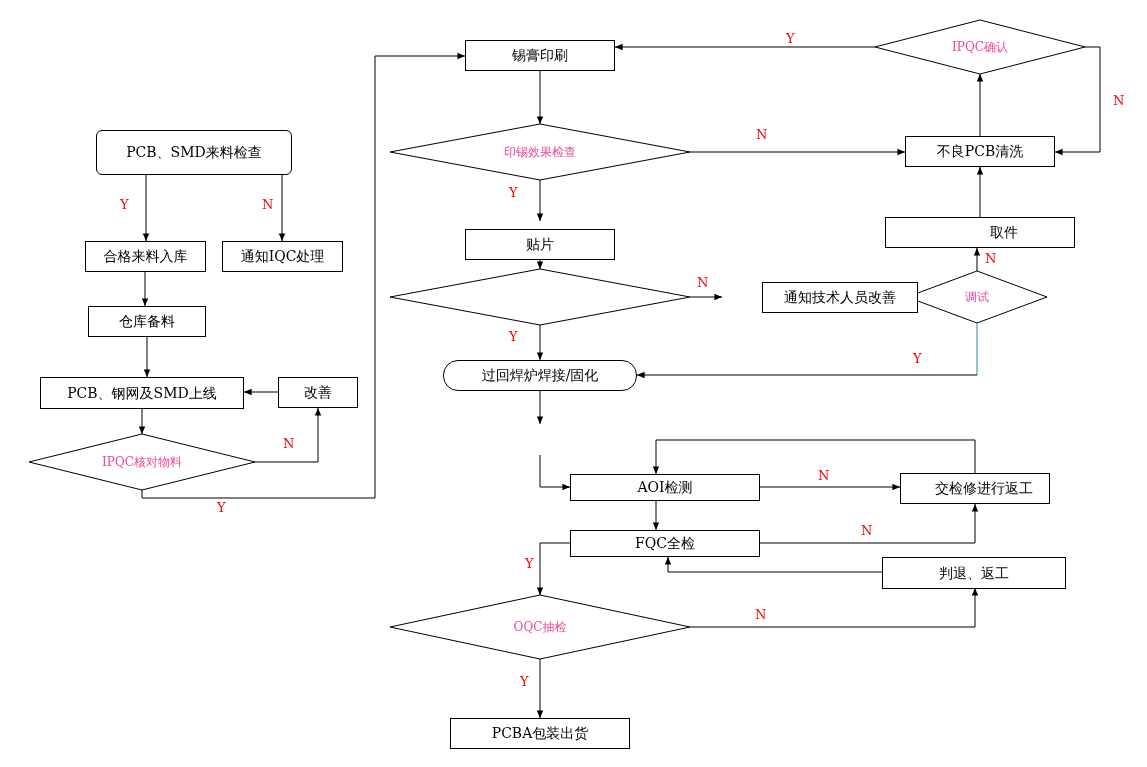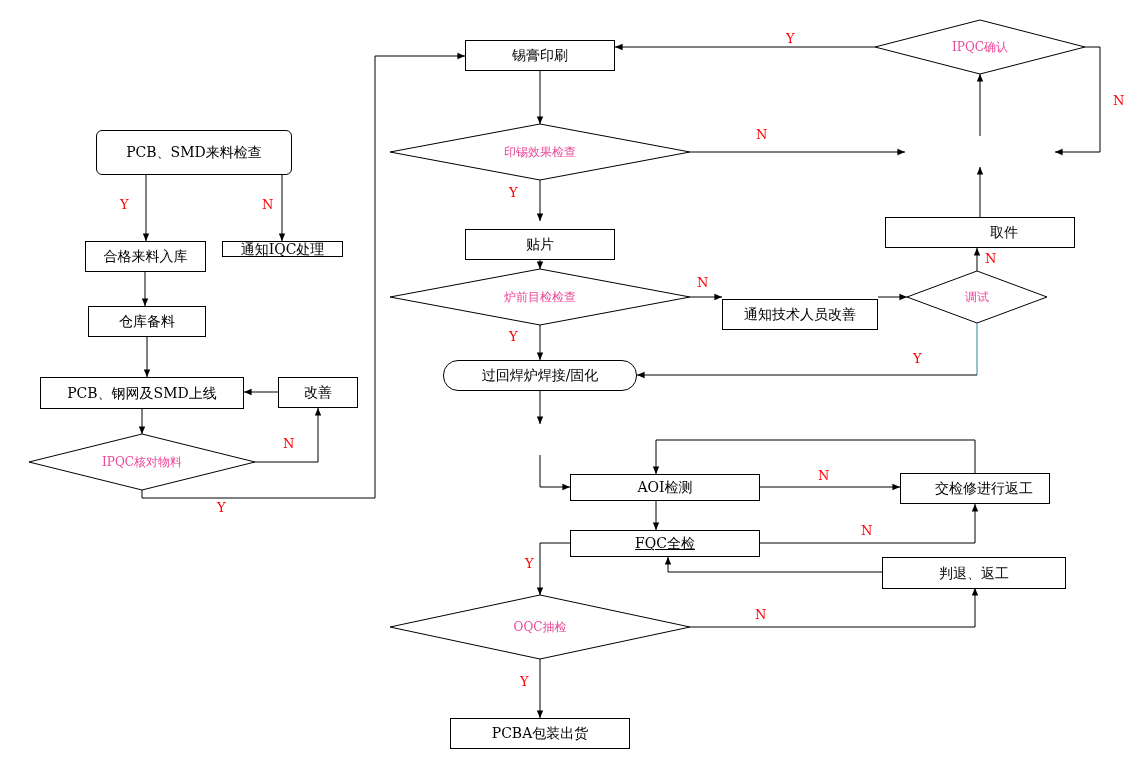--- a/index.html
+++ b/index.html
@@ -77,38 +77,38 @@
     <polyline points="656,501 656,530" marker-end="url(#arr)"></polyline>
     <polyline points="760,543 975,543 975,504" marker-end="url(#arr)"></polyline>
     <polyline points="882,572 668,572 668,557" marker-end="url(#arr)"></polyline>
     <polyline points="570,543 540,543 540,595" marker-end="url(#arr)"></polyline>
     <polyline points="540,659 540,718" marker-end="url(#arr)"></polyline>
     <polyline points="690,627 975,627 975,588" marker-end="url(#arr)"></polyline>
   </svg>
 
   <div class="node rounded" style="left:48px;top:130px;width:196px;height:45px;">PCB、SMD来料检查</div>
   <div class="node" style="left:85px;top:241px;width:121px;height:31px;">合格来料入库</div>
-  <div class="node" style="left:222px;top:241px;width:121px;height:16px;">通知IQC处理</div>
+  <div class="node" style="left:222px;top:241px;width:121px;height:31px;">通知IQC处理</div>
   <div class="node" style="left:88px;top:306px;width:118px;height:31px;">仓库备料</div>
   <div class="node" style="left:40px;top:377px;width:204px;height:32px;">PCB、钢网及SMD上线</div>
   <div class="node" style="left:278px;top:377px;width:80px;height:31px;">改善</div>
   <div class="node" style="left:465px;top:40px;width:150px;height:31px;">锡膏印刷</div>
   <div class="node" style="left:465px;top:221px;width:150px;height:31px;margin-top:8px;">贴片</div>
-  <div class="node" style="left:722px;top:282px;width:156px;height:31px;margin-top:17px;">通知技术人员改善</div>
+  <div class="node" style="left:762px;top:282px;width:156px;height:31px;">通知技术人员改善</div>
   <div class="node" style="left:885px;top:217px;width:190px;height:31px;padding-left:48px;">取件</div>
+  <div class="node" style="left:905px;top:136px;width:150px;height:31px;">不良PCB清洗</div>
   <div class="node" style="left:443px;top:360px;width:194px;height:31px;border-radius:15px;">过回焊炉焊接/固化</div>
   <div class="node" style="left:570px;top:474px;width:190px;height:27px;">AOI检测</div>
   <div class="node" style="left:900px;top:473px;width:150px;height:31px;padding-left:18px;">交检修进行返工</div>
-  <div class="node" style="left:570px;top:530px;width:190px;height:27px;text-decoration:underline;">FQC全检</div>
+  <div class="node" style="left:570px;top:530px;width:190px;height:27px;">FQC全检</div>
   <div class="node" style="left:882px;top:557px;width:184px;height:32px;text-align:center;">判退、返工</div>
   <div class="node" style="left:450px;top:718px;width:180px;height:31px;">PCBA包装出货</div>
 
   <div class="dlabel" style="left:42px;top:452px;width:200px;">IPQC核对物料</div>
   <div class="dlabel" style="left:440px;top:142px;width:200px;">印锡效果检查</div>
-  <div class="dlabel" style="left:440px;top:287px;width:200px;">炉前目检检查</div>
   <div class="dlabel" style="left:927px;top:287px;width:100px;">调试</div>
   <div class="dlabel" style="left:880px;top:37px;width:200px;">IPQC确认</div>
   <div class="dlabel" style="left:440px;top:617px;width:200px;">OQC抽检</div>
 
   <span class="yn" style="left:120px;top:198px;">Y</span>
   <span class="yn" style="left:262px;top:198px;">N</span>
   <span class="yn" style="left:283px;top:437px;">N</span>
   <span class="yn" style="left:217px;top:501px;">Y</span>
   <span class="yn" style="left:509px;top:186px;">Y</span>
   <span class="yn" style="left:756px;top:128px;">N</span>

